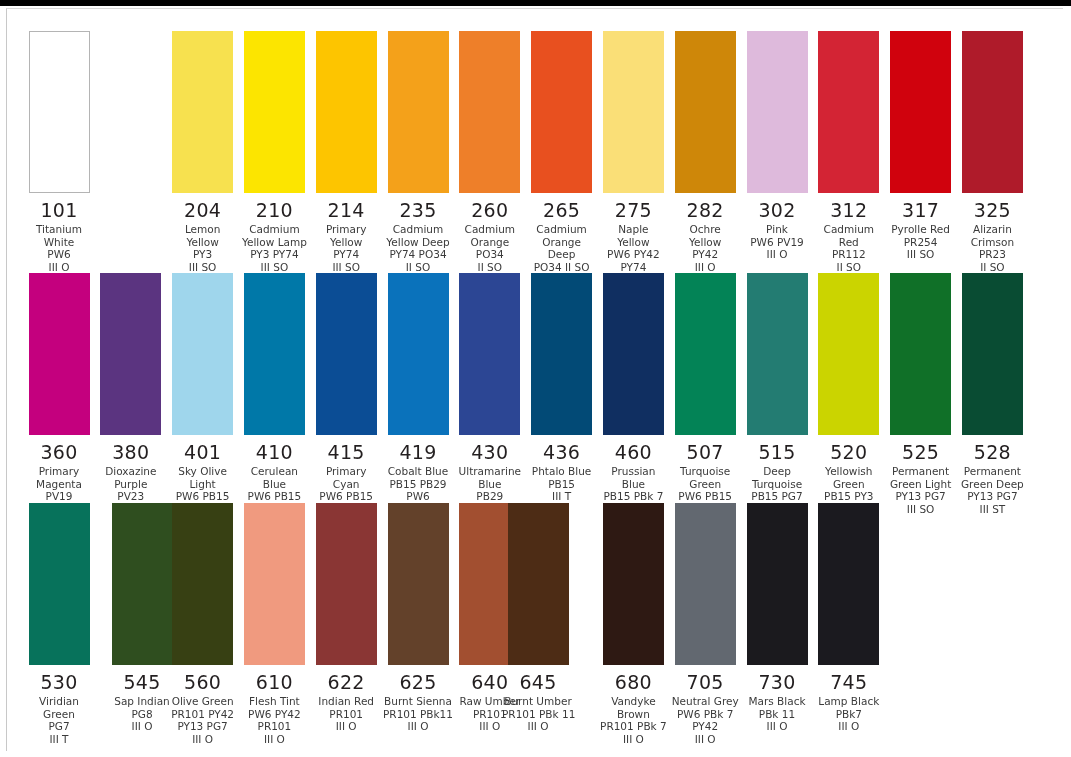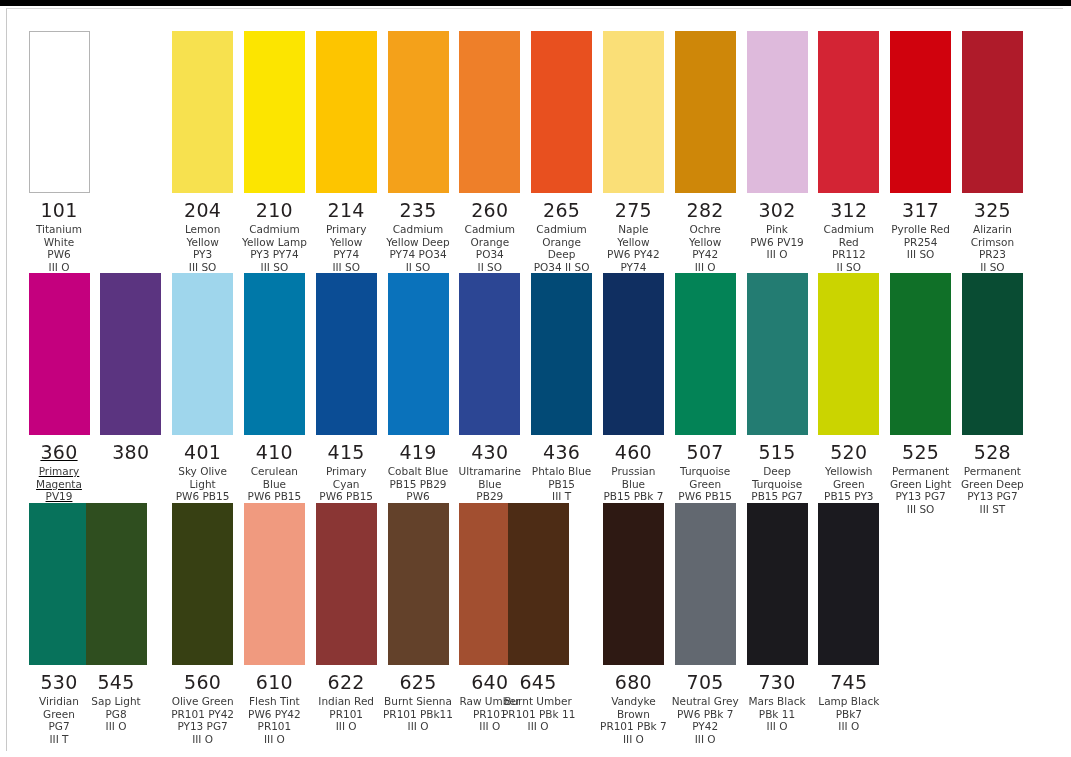--- a/index.html
+++ b/index.html
@@ -211,33 +211,39 @@
           <div class="code">325</div>
           <div class="desc">
             <div>Alizarin</div>
             <div>Crimson</div>
             <div>PR23</div>
             <div>II SO</div>
           </div>
         </div>
       </div>
     <div class="row row-2">
-        <div class="cell" style="left: 0px; text-decoration: underline;">
+        <div class="cell" style="left: 0px;">
           <div class="swatch" style="background: rgb(196, 0, 126);"></div>
           <div class="code">360</div>
           <div class="desc">
             <div>Primary</div>
             <div>Magenta</div>
             <div>PV19</div>
             <div>III T</div>
           </div>
         </div>
         <div class="cell" style="left: 71.8px;">
           <div class="swatch" style="background: rgb(91, 52, 128);"></div>
           <div class="code">380</div>
+          <div class="desc">
+            <div>Dioxazine</div>
+            <div>Purple</div>
+            <div>PV23</div>
+            <div>II T</div>
+          </div>
         </div>
         <div class="cell" style="left: 143.6px;">
           <div class="swatch" style="background: rgb(159, 214, 236);"></div>
           <div class="code">401</div>
           <div class="desc">
             <div>Sky Olive</div>
             <div>Light</div>
             <div>PW6 PB15</div>
             <div>PG7 III</div>
           </div>
@@ -356,25 +362,25 @@
         <div class="cell" style="left: 0px;">
           <div class="swatch" style="background: rgb(7, 114, 91);"></div>
           <div class="code">530</div>
           <div class="desc">
             <div>Viridian</div>
             <div>Green</div>
             <div>PG7</div>
             <div>III T</div>
           </div>
         </div>
-        <div class="cell" style="left: 57px;">
+        <div class="cell" style="left: 83px;">
           <div class="swatch" style="background: rgb(47, 78, 31);"></div>
           <div class="code">545</div>
           <div class="desc">
-            <div>Sap Light</div>
+            <div>Sap Indian</div>
             <div>PG8</div>
             <div>III O</div>
           </div>
         </div>
         <div class="cell" style="left: 143.6px;">
           <div class="swatch" style="background: rgb(55, 64, 19);"></div>
           <div class="code">560</div>
           <div class="desc">
             <div>Olive Green</div>
             <div>PR101 PY42</div>

